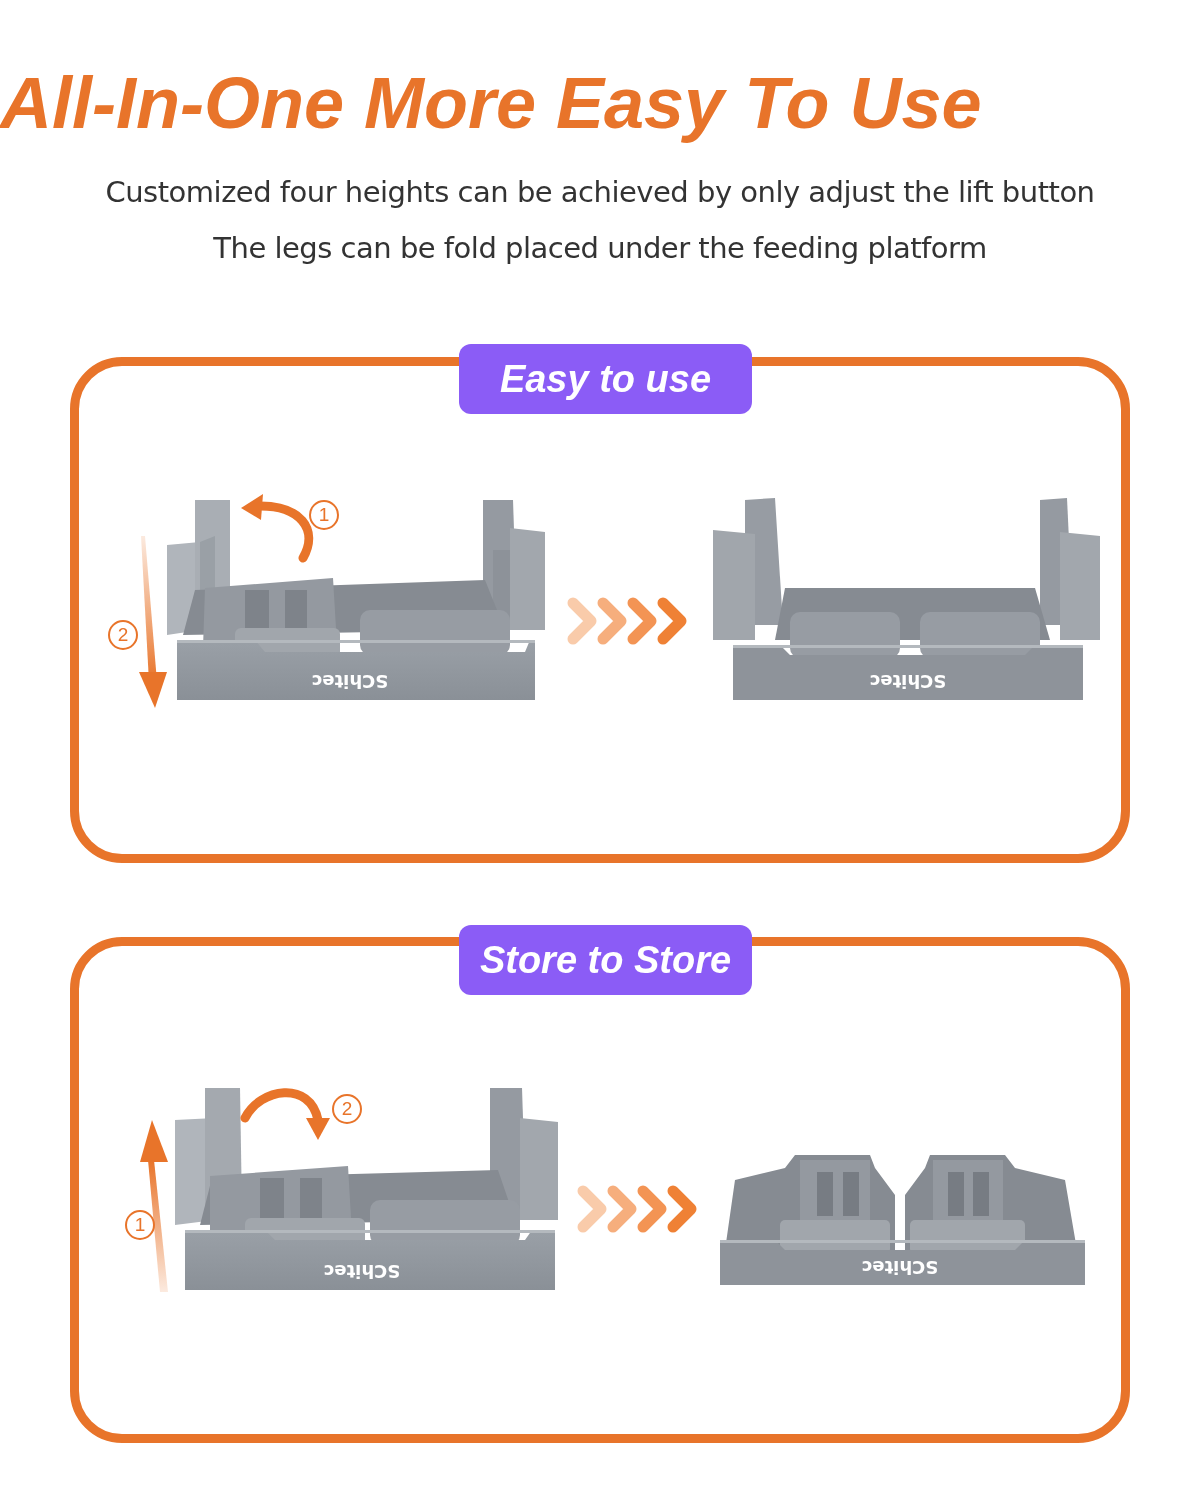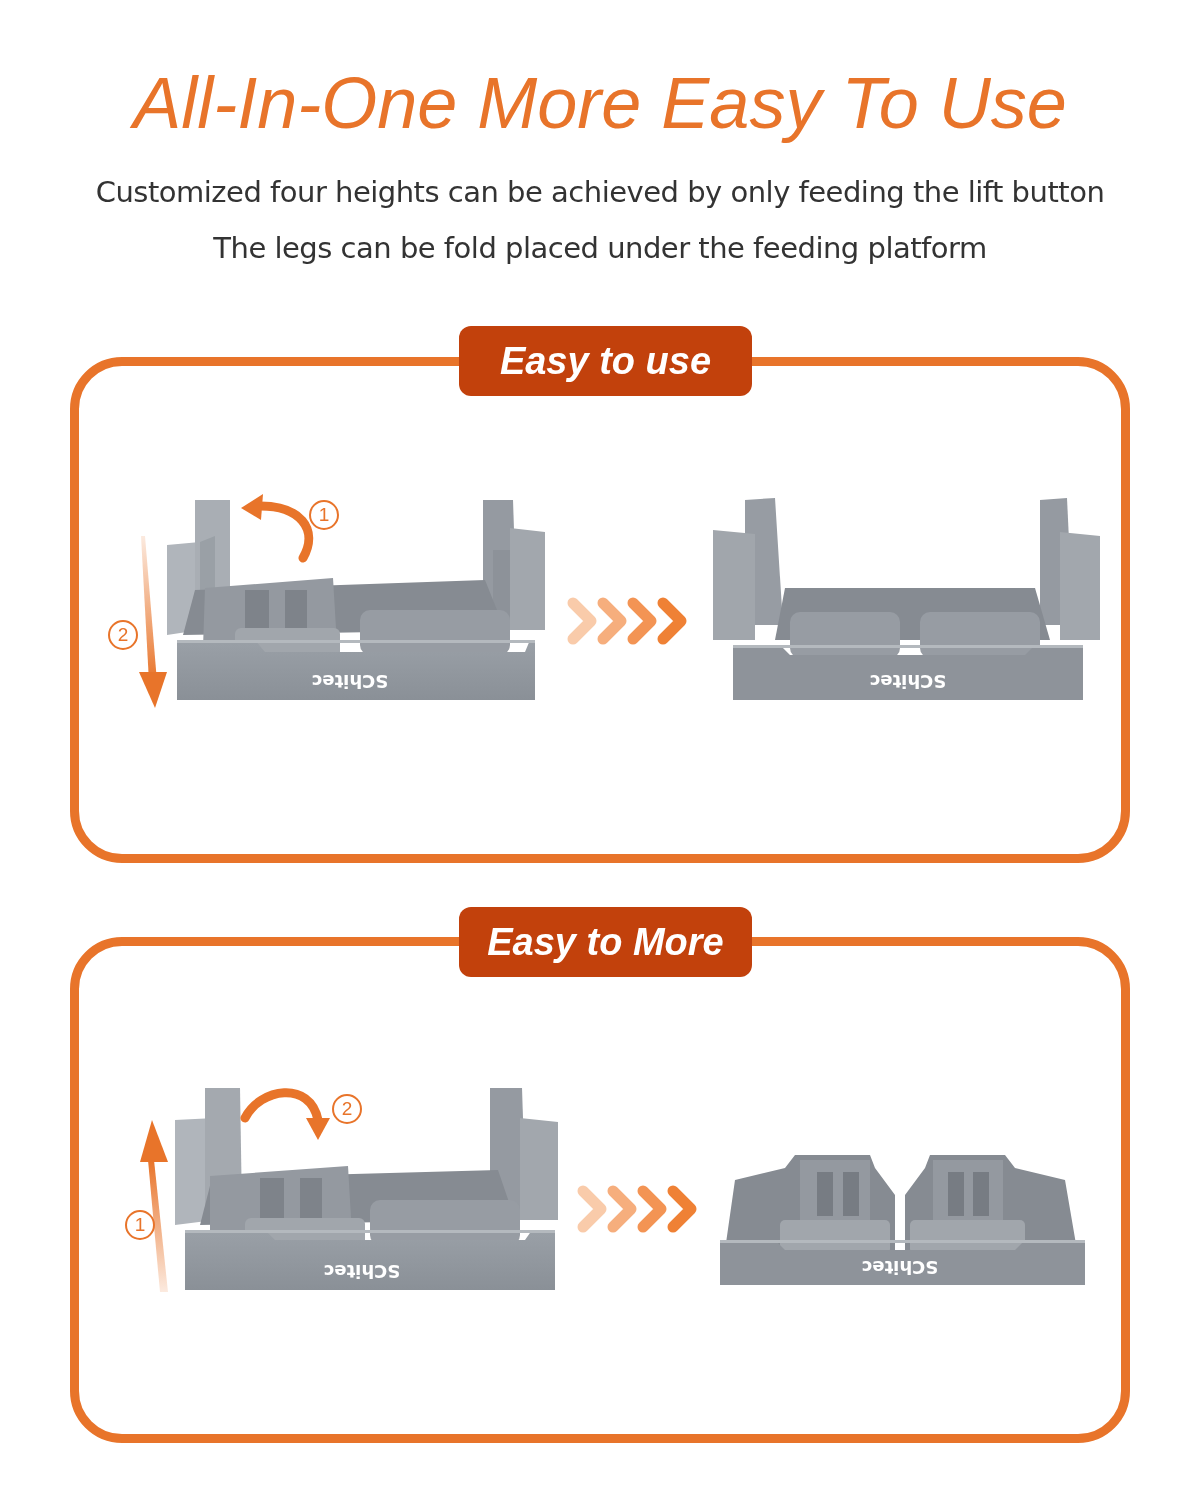--- a/index.html
+++ b/index.html
@@ -1,45 +1,45 @@
 <!DOCTYPE html>
 <html><head>
   <meta charset="utf-8">
   <style>
     html, body { margin: 0; padding: 0; background: #ffffff; }
     body { width: 1200px; height: 1500px; position: relative; overflow: hidden;
            font-family: "Liberation Sans", "DejaVu Sans", sans-serif; }
-    .title { position: absolute; top: 58px; left: 0; width: 1200px; text-align: center;
-             color: #E8742A; font-weight: normal; font-style: italic; font-size: 72px;
+    .title { position: absolute; top: 58px; left: 0; width: 1200px; text-align: left;
+             color: #E8742A; font-weight: bold; font-style: italic; font-size: 72px;
              letter-spacing: 0px; line-height: 90px; margin: 0; }
     .sub { position: absolute; left: 0; width: 1200px; text-align: center; color: #333333;
            font-size: 29px; line-height: 40px; margin: 0; font-family: "DejaVu Sans", sans-serif;
            font-weight: normal; letter-spacing: -0.5px; }
     .sub1 { top: 172px; }
     .sub2 { top: 228px; }
     .panel { position: absolute; left: 70px; width: 1060px; border: 9px solid #E8742A;
              border-radius: 52px; box-sizing: border-box; }
     .panel1 { top: 357px; height: 506px; }
     .panel2 { top: 937px; height: 506px; }
-    .pill { position: absolute; left: 459px; width: 293px; height: 70px; background: #c2410c;
+    .pill { position: absolute; left: 459px; width: 293px; height: 70px; background: #8b5cf6;
             border-radius: 12px; color: #ffffff; font-weight: bold; font-style: italic;
-            font-size: 38px; text-align: center; line-height: 70px; }
+            font-size: 38px; text-align: center; line-height: 70px; margin-top: 18px; }
     .pill1 { top: 326px; }
     .pill2 { top: 907px; }
     .art { position: absolute; }
     .art svg { display: block; }
     .num { position: absolute; width: 26px; height: 26px; border: 2px solid #E8742A; border-radius: 50%;
            color: #E8742A; font-size: 19px; line-height: 26px; text-align: center; box-sizing: content-box;
            background: #fff; }
   </style>
 </head>
 <body>
 
 <h1 class="title">All-In-One More Easy To Use</h1>
-<p class="sub sub1">Customized four heights can be achieved by only feeding the lift button</p>
+<p class="sub sub1">Customized four heights can be achieved by only adjust the lift button</p>
 <p class="sub sub2">The legs can be fold placed under the feeding platform</p>
 
 <div class="panel panel1"></div>
 <div class="pill pill1">Easy to use</div>
 
 <div class="art" style="left:105px; top:490px;">
   <svg width="450" height="230" viewBox="0 0 450 230">
 
     <defs>
       <linearGradient id="gDown" x1="0" y1="0" x2="0" y2="1">
@@ -105,21 +105,21 @@
     <polygon points="80,98 330,98 345,150 70,150" fill="#868B92"></polygon>
     <rect x="85" y="122" width="110" height="46" rx="10" fill="#979CA3"></rect>
     <rect x="215" y="122" width="120" height="46" rx="10" fill="#979CA3"></rect>
     <polygon points="28,155 75,155 85,165 320,165 330,155 378,155 378,210 28,210" fill="#8E939A"></polygon>
     <rect x="28" y="155" width="350" height="3" fill="#B4B9BE"></rect>
     <text x="203" y="197" text-anchor="middle" font-size="18" font-weight="bold" fill="#ffffff" font-family="DejaVu Sans, sans-serif" transform="rotate(180 203 191)">SChitec</text>
   </svg>
 </div>
 
 <div class="panel panel2"></div>
-<div class="pill pill2">Easy to More</div>
+<div class="pill pill2">Store to Store</div>
 
 <div class="art" style="left:130px; top:1080px;">
   <svg width="440" height="220" viewBox="0 0 440 220">
 
     <polygon points="18,80 24,80 38,212 30,212" fill="url(#gUp)"></polygon>
     <polygon points="10,82 38,82 22,40" fill="#E8742A"></polygon>
 
     <polygon points="45,40 85,38 85,140 45,145" fill="#B0B5BB"></polygon>
     <polygon points="75,8 110,8 112,130 75,135" fill="#A4A9AF"></polygon>
     <polygon points="360,8 392,8 396,130 360,130" fill="#959AA1"></polygon>

